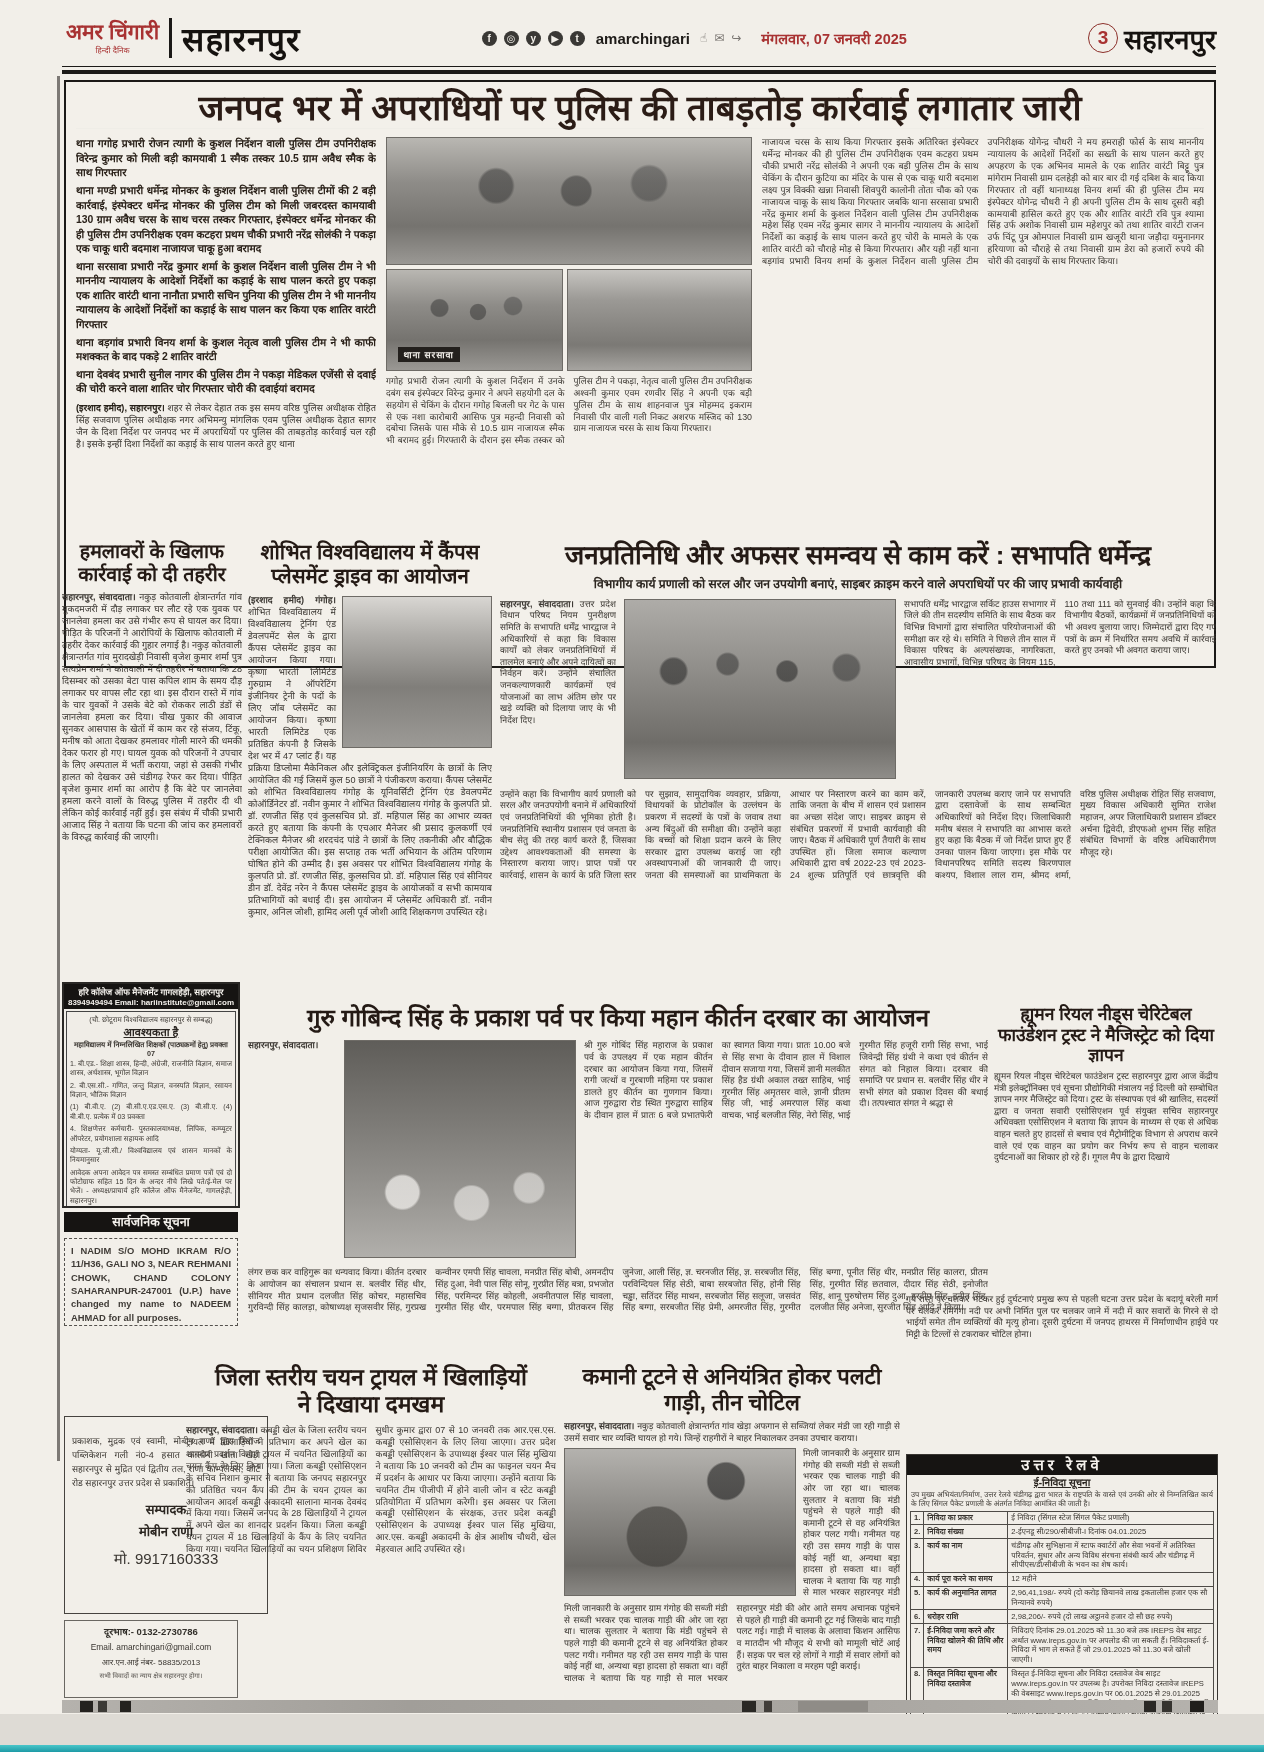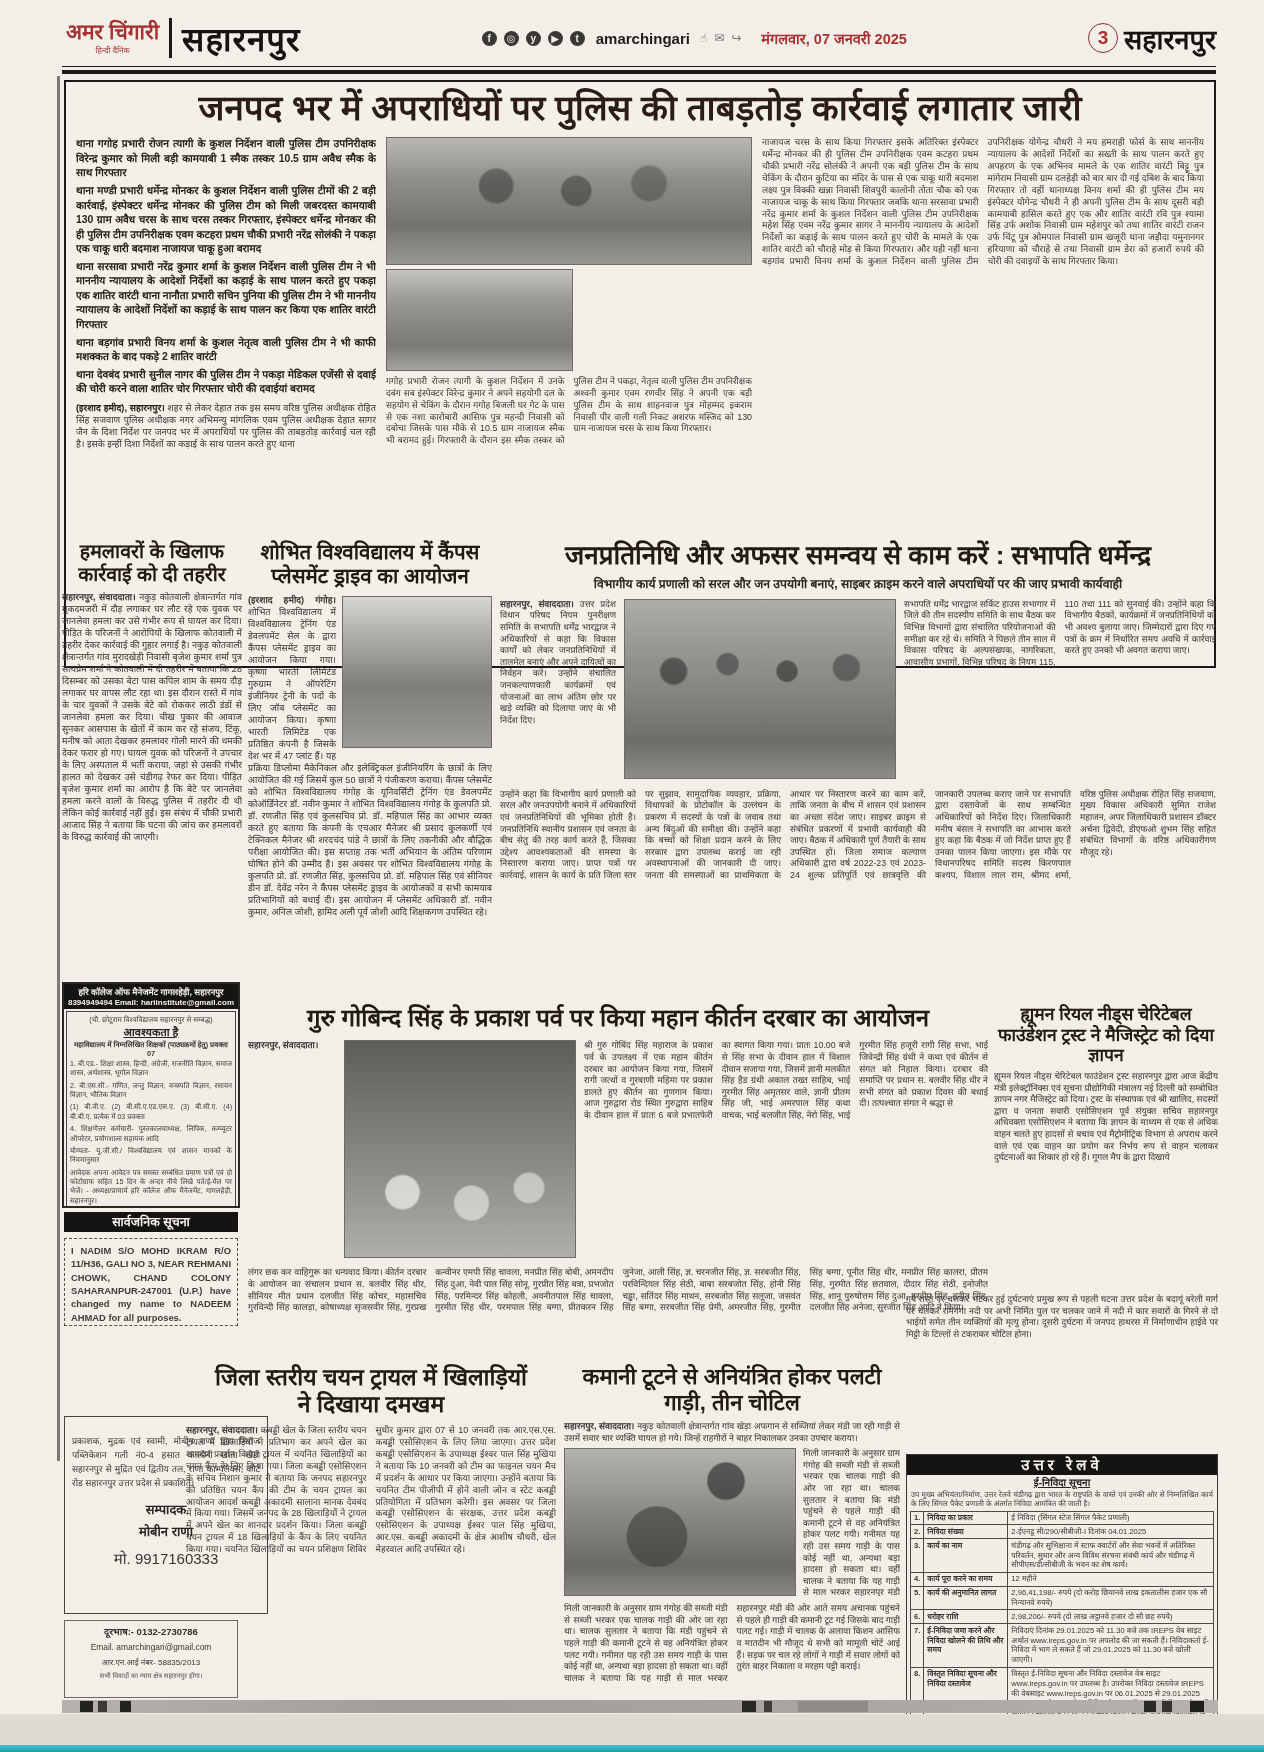--- a/index.html
+++ b/index.html
@@ -87,20 +87,23 @@
             <div class="lead-intro-para" style="margin-bottom: 3px;">थाना देवबंद प्रभारी सुनील नागर की पुलिस टीम ने पकड़ा मेडिकल एजेंसी से दवाई की चोरी करने वाला शातिर चोर गिरफ्तार चोरी की दवाईयां बरामद</div>
           </div>
         <div style="margin-top:5px;font-size:9.2px;" class="body">
           <span class="b" style="color:#262018;">(इरशाद हमीद), सहारनपुर।</span>
           <span>शहर से लेकर देहात तक इस समय वरिष्ठ पुलिस अधीक्षक रोहित सिंह सजवाण पुलिस अधीक्षक नगर अभिमन्यु मांगलिक एवम पुलिस अधीक्षक देहात सागर जैन के दिशा निर्देश पर जनपद भर में अपराधियों पर पुलिस की ताबड़तोड़ कार्रवाई चल रही है। इसके इन्हीं दिशा निर्देशों का कड़ाई के साथ पालन करते हुए थाना</span>
         </div>
       </div>
       <div style="width:366px;height:100%;">
         <div class="photo" style="width:100%;height:128px;"></div>
         <div style="display:flex;gap:4px;margin-top:4px;">
+          <div class="photo" style="width:49%;height:102px;">
+            <div class="board">थाना सरसावा</div>
+          </div>
           <div class="photo" style="width:51%;height:102px;
              background:linear-gradient(180deg,#c6c4c0 0%,#9b9995 30%,#7b7975 75%,#a6a4a0 100%);"></div>
         </div>
         <div class="body cols2 clip" style="font-size:8.9px;height:138px;margin-top:5px;">गगोह प्रभारी रोजन त्यागी के कुशल निर्देशन में उनके दबंग सब इंस्पेक्टर विरेन्द्र कुमार ने अपने सहयोगी दल के सहयोग से चेकिंग के दौरान गगोह बिजली घर गेट के पास से एक नशा कारोबारी आसिफ पुत्र महन्दी निवासी को दबोचा जिसके पास मौके से 10.5 ग्राम नाजायज स्मैक भी बरामद हुई। गिरफ्तारी के दौरान इस स्मैक तस्कर को पुलिस टीम ने पकड़ा, नेतृत्व वाली पुलिस टीम उपनिरीक्षक अश्वनी कुमार एवम रणवीर सिंह ने अपनी एक बड़ी पुलिस टीम के साथ शाहनवाज पुत्र मोहम्मद इकराम निवासी पीर वाली गली निकट अशरफ मस्जिद को 130 ग्राम नाजायज चरस के साथ किया गिरफ्तार।</div>
       </div>
       <div class="body cols2 clip" style="flex:1;font-size:9px;height:100%;">नाजायज चरस के साथ किया गिरफ्तार इसके अतिरिक्त इंस्पेक्टर धर्मेन्द्र मोनकर की ही पुलिस टीम उपनिरीक्षक एवम कटहरा प्रथम चौकी प्रभारी नरेंद्र सोलंकी ने अपनी एक बड़ी पुलिस टीम के साथ चेकिंग के दौरान कुटिया का मंदिर के पास से एक चाकू धारी बदमाश लक्ष्य पुत्र विक्की खन्ना निवासी शिवपुरी कालोनी तोता चौक को एक नाजायज चाकू के साथ किया गिरफ्तार जबकि थाना सरसावा प्रभारी नरेंद्र कुमार शर्मा के कुशल निर्देशन वाली पुलिस टीम उपनिरीक्षक महेश सिंह एवम नरेंद्र कुमार सागर ने माननीय न्यायालय के आदेशों निर्देशों का कड़ाई के साथ पालन करते हुए चोरी के मामले के एक शातिर वारंटी को चौराहे मोड़ से किया गिरफ्तार। और यही नहीं थाना बड़गांव प्रभारी विनय शर्मा के कुशल निर्देशन वाली पुलिस टीम उपनिरीक्षक योगेन्द्र चौधरी ने मय हमराही फोर्स के साथ माननीय न्यायालय के आदेशों निर्देशों का सख्ती के साथ पालन करते हुए अपहरण के एक अभिनव मामले के एक शातिर वारंटी बिट्टू पुत्र मांगेराम निवासी ग्राम दलहेड़ी को बार बार दी गई दबिश के बाद किया गिरफ्तार तो वहीं थानाध्यक्ष विनय शर्मा की ही पुलिस टीम मय इंस्पेक्टर योगेन्द्र चौधरी ने ही अपनी पुलिस टीम के साथ दूसरी बड़ी कामयाबी हासिल करते हुए एक और शातिर वारंटी रवि पुत्र श्यामा सिंह उर्फ अशोक निवासी ग्राम महेशपुर को तथा शातिर वारंटी राजन उर्फ चिंटू पुत्र ओमपाल निवासी ग्राम खजूरी थाना जड़ौदा यमुनानगर हरियाणा को चौराहे से तथा निवासी ग्राम डेरा को हजारों रुपये की चोरी की दवाइयों के साथ गिरफ्तार किया।</div>
     </div>
   </div>
 
   <div class="abs clip" style="left:62px;top:540px;width:180px;height:436px;">

